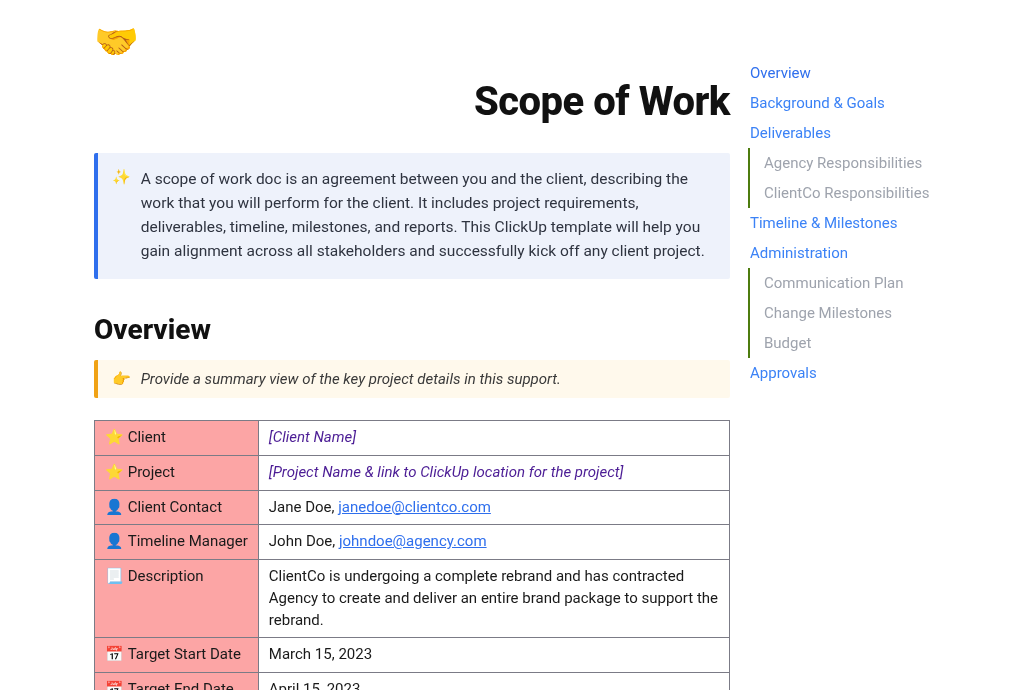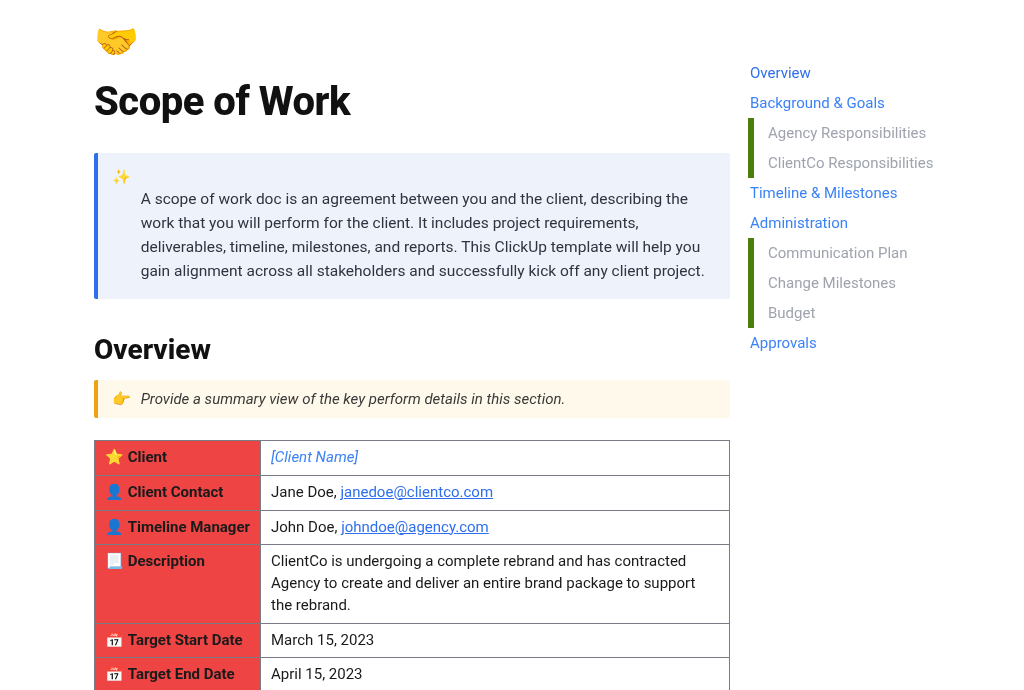--- a/index.html
+++ b/index.html
@@ -27,40 +27,40 @@
       font-size: 36px;
       line-height: 1;
       margin-bottom: 18px;
     }
     .page-title {
       font-size: 40px;
       font-weight: 800;
       letter-spacing: -0.5px;
       margin-bottom: 28px;
       color: #111;
+      text-align: right;
     }
     .callout {
       border-left: 4px solid #2f6fed;
       background: #eef2fb;
       border-radius: 2px;
       padding: 14px 18px 16px 14px;
       margin-bottom: 34px;
       display: flex;
       gap: 10px;
       align-items: flex-start;
     }
     .callout .sparkle {
       font-size: 15px;
       margin-top: 1px;
     }
     .callout-text {
       font-size: 15.5px;
       line-height: 1.55;
       color: #2f3440;
-      margin-top: 20px;
     }
     .section-heading {
       font-size: 28px;
       font-weight: 800;
       margin-bottom: 14px;
       color: #111;
     }
     .tip {
       border-left: 4px solid #f0a215;
       background: #fff9ec;
@@ -85,49 +85,49 @@
       font-size: 15px;
     }
     table.details td {
       border: 1px solid #7b7b86;
       padding: 6px 10px;
       vertical-align: top;
       line-height: 1.45;
     }
     table.details td.label {
       width: 155px;
-      background: #ef4444;
-      font-weight: 700;
+      background: #fca5a5;
+      font-weight: 400;
       white-space: nowrap;
     }
     table.details td.label .cell-icon {
       margin-right: 4px;
     }
     .placeholder {
       font-style: italic;
-      color: #3b82f6;
+      color: #4c1d95;
     }
     a.mail {
       color: #2f6fed;
     }
     
     .toc {
       width: 240px;
       padding-top: 34px;
       padding-left: 6px;
       font-size: 15px;
     }
     .toc-item {
       padding: 6px 4px;
       color: #3b82f6;
       cursor: pointer;
     }
     .toc-item.active { color: #2f6fed; }
     .toc-sub {
-      border-left: 6px solid #4d7c0f;
+      border-left: 2px solid #4d7c0f;
       margin-left: 2px;
     }
     .toc-sub .toc-item {
       padding-left: 14px;
       color: #9ea3ad;
     }
   </style>
 </head>
 <body>
 
@@ -138,28 +138,32 @@
 
     <div class="callout">
       <span class="sparkle">✨</span>
       <div class="callout-text">A scope of work doc is an agreement between you and the client, describing the work that you will perform for the client. It includes project requirements, deliverables, timeline, milestones, and reports. This ClickUp template will help you gain alignment across all stakeholders and successfully kick off any client project.</div>
     </div>
 
     <h2 class="section-heading">Overview</h2>
 
     <div class="tip">
       <span class="pointer">👉</span>
-      <div class="tip-text">Provide a summary view of the key perform details in this section.</div>
+      <div class="tip-text">Provide a summary view of the key project details in this support.</div>
     </div>
 
     <table class="details">
       <tbody id="details-body">
           <tr>
             <td class="label"><span class="cell-icon">⭐</span><span>Client</span></td>
             <td><span class="placeholder">[Client Name]</span></td>
+          </tr>
+          <tr>
+            <td class="label"><span class="cell-icon">⭐</span><span>Project</span></td>
+            <td><span class="placeholder">[Project Name &amp; link to ClickUp location for the project]</span></td>
           </tr>
           <tr>
             <td class="label"><span class="cell-icon">👤</span><span>Client Contact</span></td>
             <td><span>Jane Doe</span>, <a class="mail" href="#">janedoe@clientco.com</a></td>
           </tr>
           <tr>
             <td class="label"><span class="cell-icon">👤</span><span>Timeline Manager</span></td>
             <td><span>John Doe</span>, <a class="mail" href="#">johndoe@agency.com</a></td>
           </tr>
           <tr>
@@ -174,20 +178,21 @@
             <td class="label"><span class="cell-icon">📅</span><span>Target End Date</span></td>
             <td><span>April 15, 2023</span></td>
           </tr>
         </tbody>
     </table>
   </div>
 
   <nav class="toc" id="toc-root">
       <div class="toc-item active">Overview</div>
       <div class="toc-item">Background &amp; Goals</div>
+      <div class="toc-item">Deliverables</div>
       <div class="toc-sub">
         <div class="toc-item">Agency Responsibilities</div>
         <div class="toc-item">ClientCo Responsibilities</div>
       </div>
       <div class="toc-item">Timeline &amp; Milestones</div>
       <div class="toc-item">Administration</div>
       <div class="toc-sub">
         <div class="toc-item">Communication Plan</div>
         <div class="toc-item">Change Milestones</div>
         <div class="toc-item">Budget</div>

